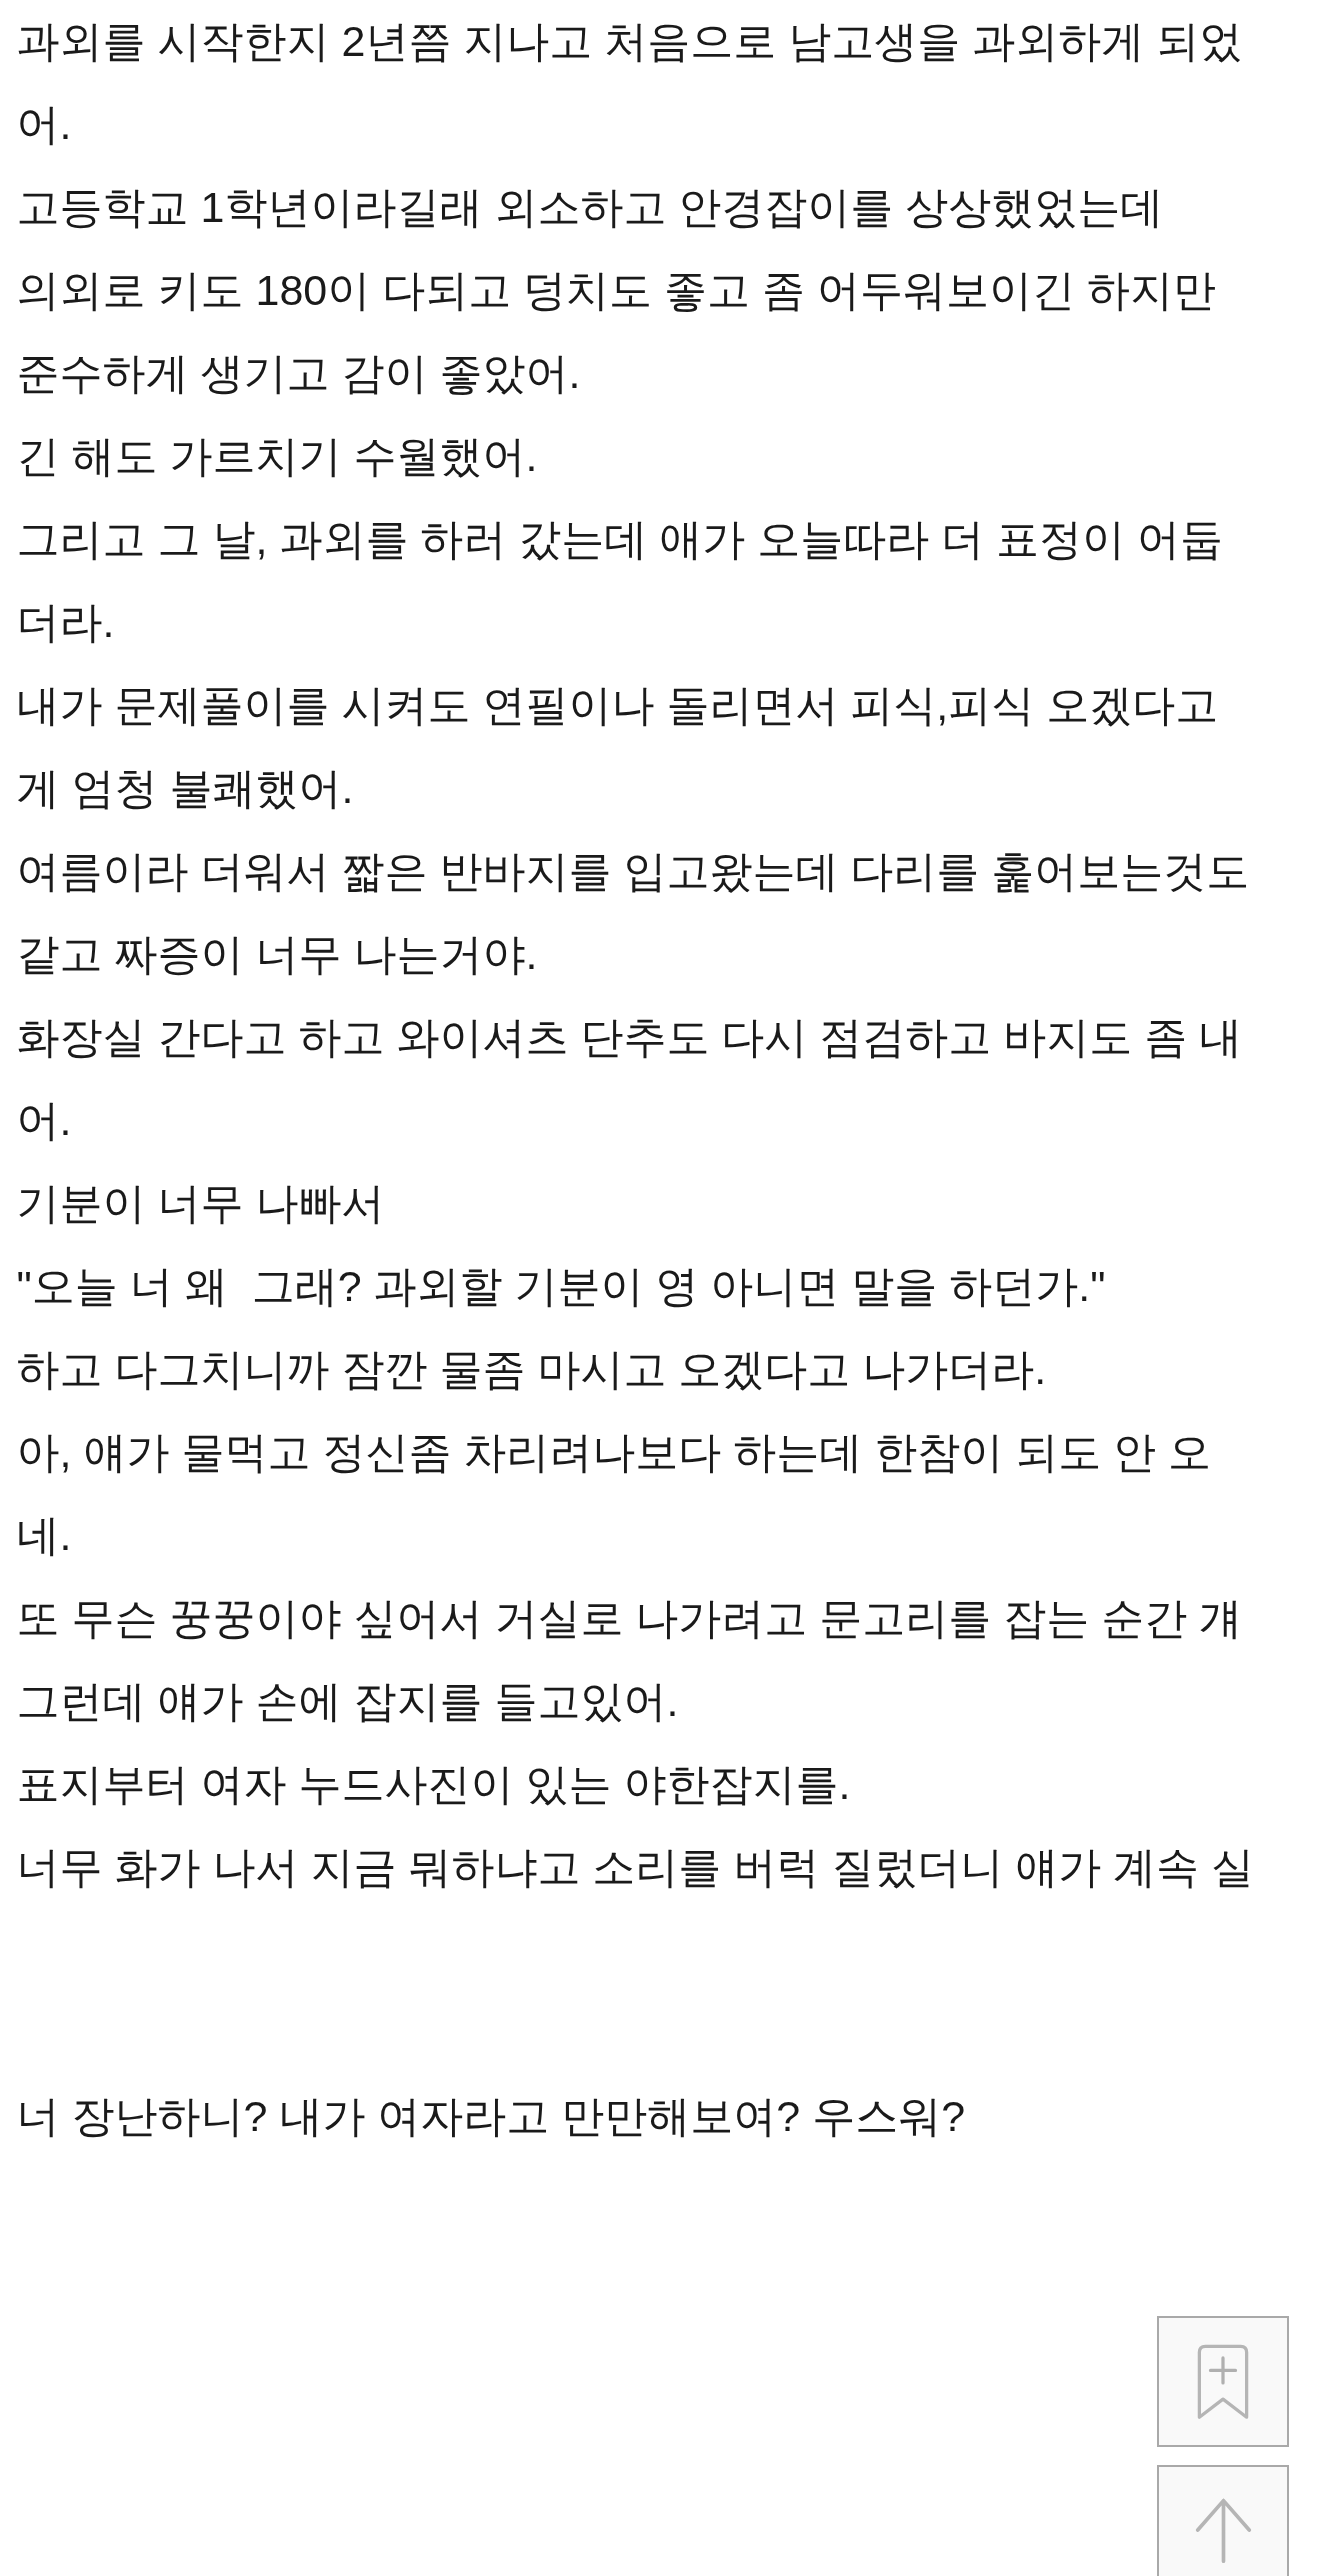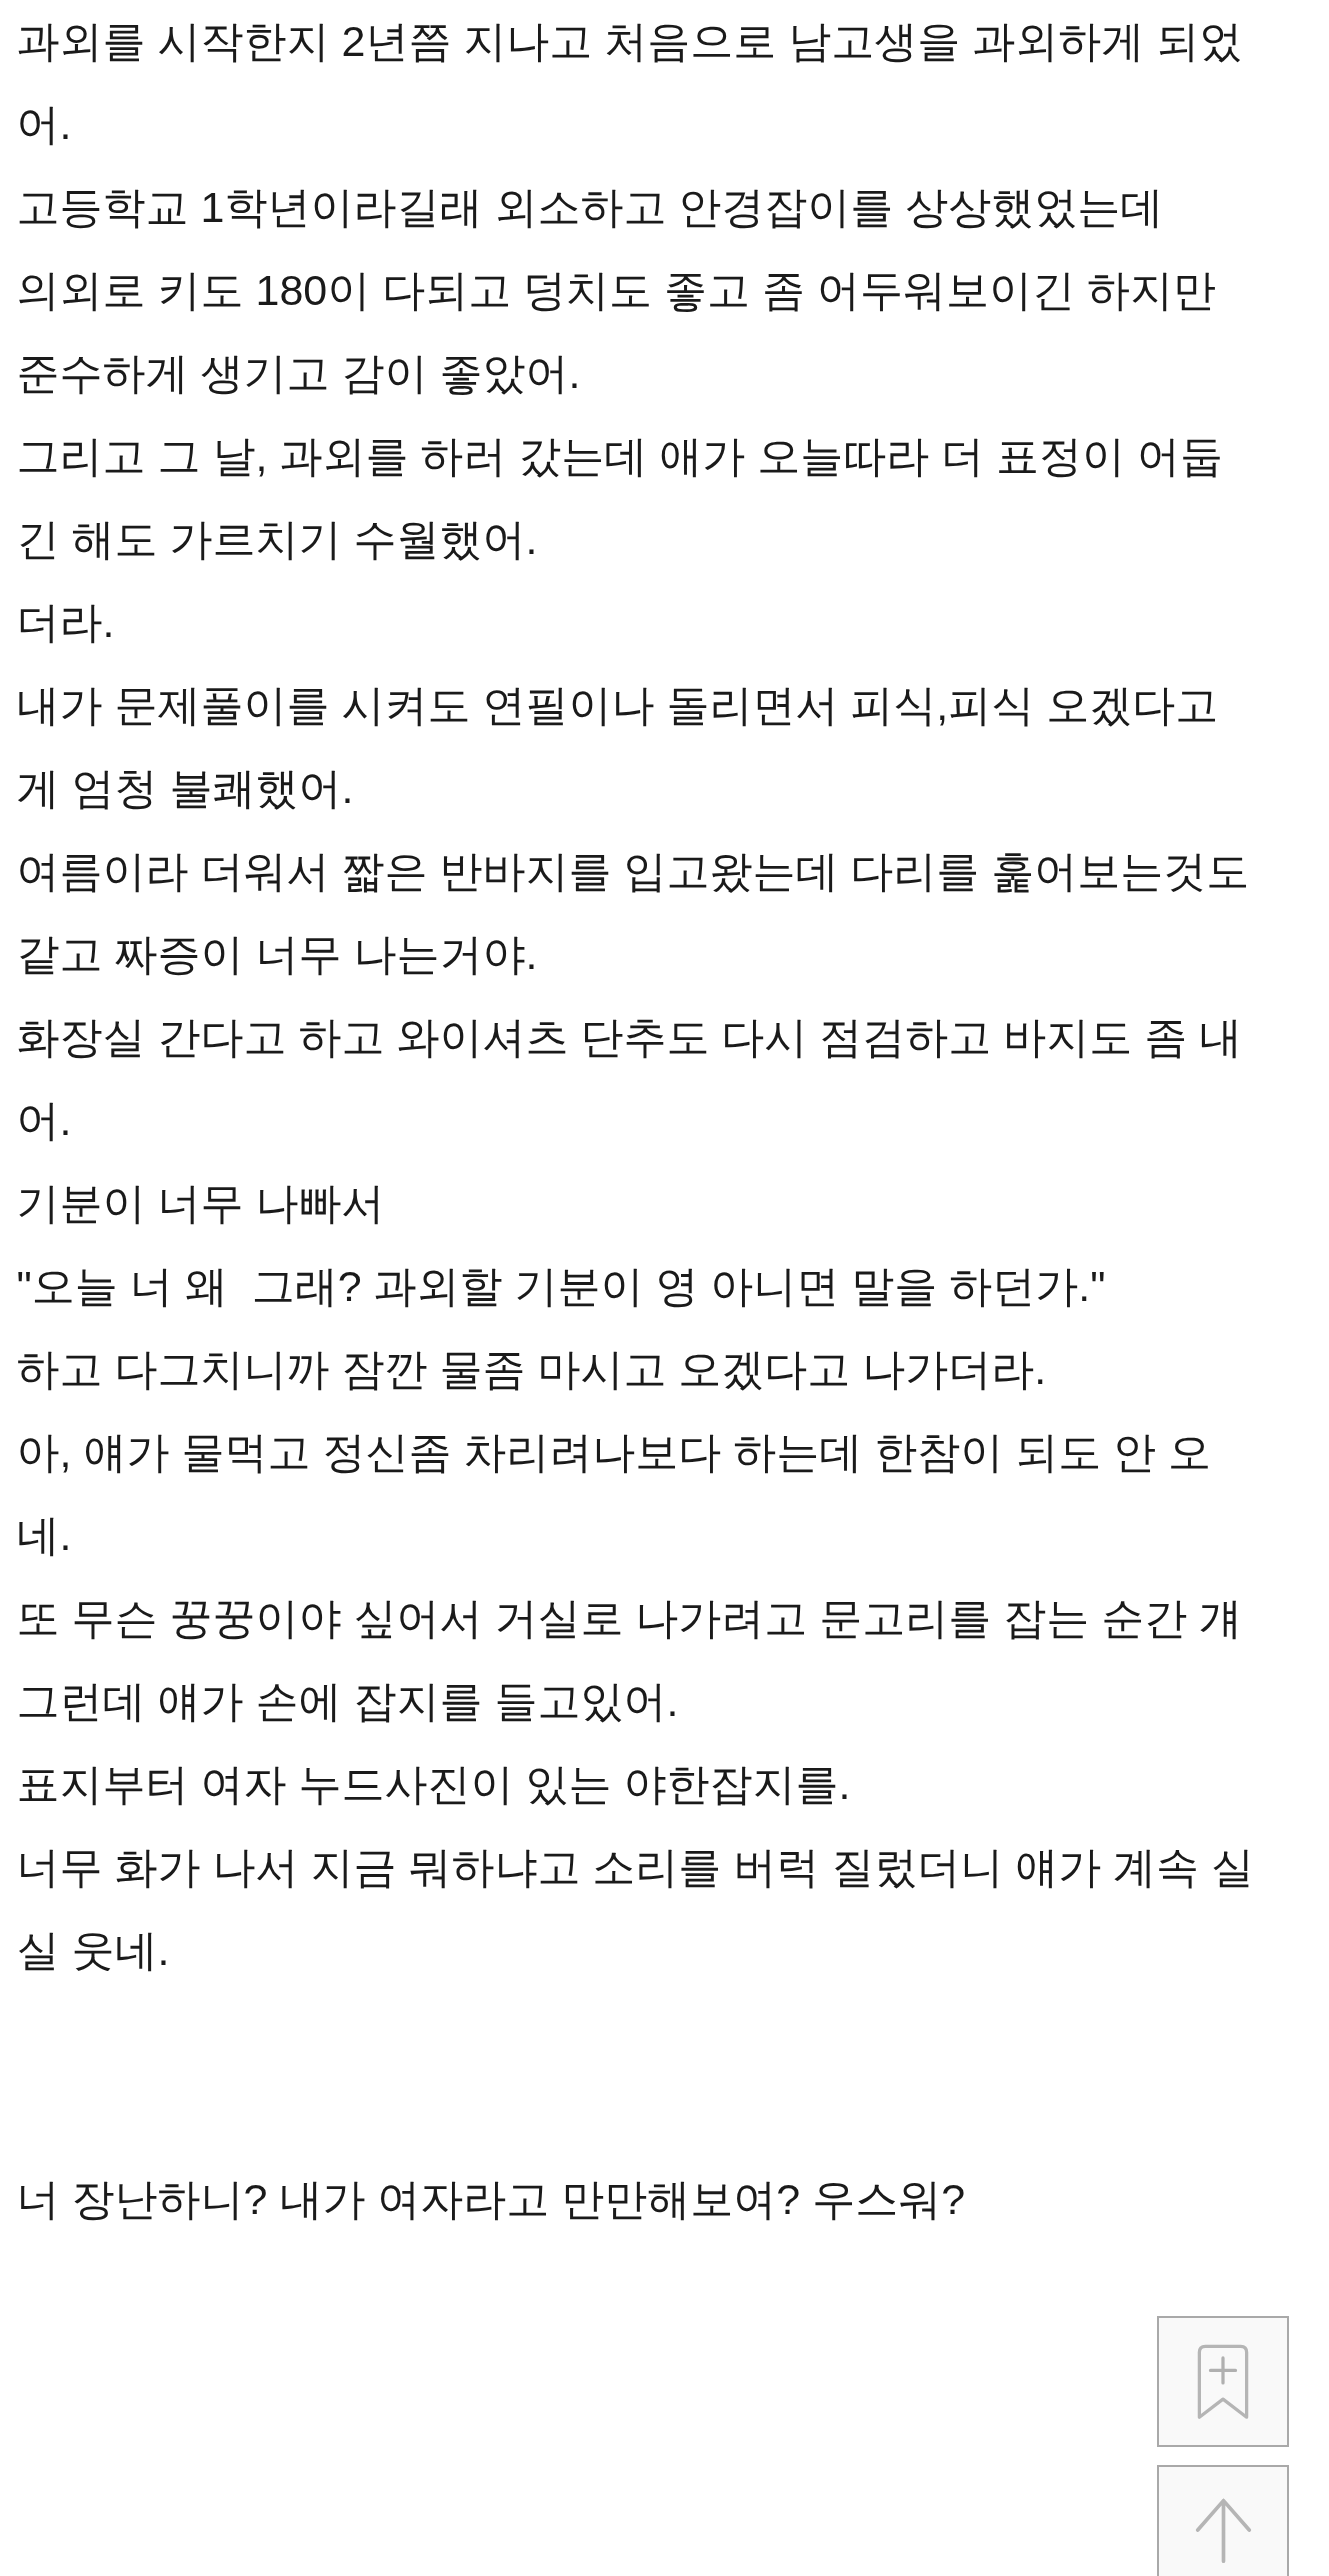--- a/index.html
+++ b/index.html
@@ -61,39 +61,38 @@
 </head>
 <body>
 
 <main class="reader-content">
   <div>
       <div class="line">과외를 시작한지 2년쯤 지나고 처음으로 남고생을 과외하게 되었</div>
       <div class="line">어.</div>
       <div class="line">고등학교 1학년이라길래 외소하고 안경잡이를 상상했었는데</div>
       <div class="line">의외로 키도 180이 다되고 덩치도 좋고 좀 어두워보이긴 하지만</div>
       <div class="line">준수하게 생기고 감이 좋았어.</div>
+      <div class="line">긴 해도 가르치기 수월했어.</div>
       <div class="line">그리고 그 날, 과외를 하러 갔는데 애가 오늘따라 더 표정이 어둡</div>
-      <div class="line">긴 해도 가르치기 수월했어.</div>
       <div class="line">더라.</div>
       <div class="line">내가 문제풀이를 시켜도 연필이나 돌리면서 피식,피식 오겠다고</div>
       <div class="line">게 엄청 불쾌했어.</div>
       <div class="line">여름이라 더워서 짧은 반바지를 입고왔는데 다리를 훑어보는것도</div>
       <div class="line">같고 짜증이 너무 나는거야.</div>
       <div class="line">화장실 간다고 하고 와이셔츠 단추도 다시 점검하고 바지도 좀 내</div>
       <div class="line">어.</div>
       <div class="line">기분이 너무 나빠서</div>
       <div class="line">"오늘 너 왜  그래? 과외할 기분이 영 아니면 말을 하던가."</div>
       <div class="line">하고 다그치니까 잠깐 물좀 마시고 오겠다고 나가더라.</div>
       <div class="line">아, 얘가 물먹고 정신좀 차리려나보다 하는데 한참이 되도 안 오</div>
       <div class="line">네.</div>
       <div class="line">또 무슨 꿍꿍이야 싶어서 거실로 나가려고 문고리를 잡는 순간 걔</div>
       <div class="line">그런데 얘가 손에 잡지를 들고있어.</div>
       <div class="line">표지부터 여자 누드사진이 있는 야한잡지를.</div>
       <div class="line">너무 화가 나서 지금 뭐하냐고 소리를 버럭 질렀더니 얘가 계속 실</div>
-      <div class="line">실 웃네.</div>
       <div class="line"></div>
       <div class="line"></div>
       <div class="line">너 장난하니? 내가 여자라고 만만해보여? 우스워?</div>
     </div>
 </main>
 
 <div class="fab-column">
   <button class="fab">
     <span>
       <svg width="52" height="76" viewBox="0 0 56 82" fill="none">

